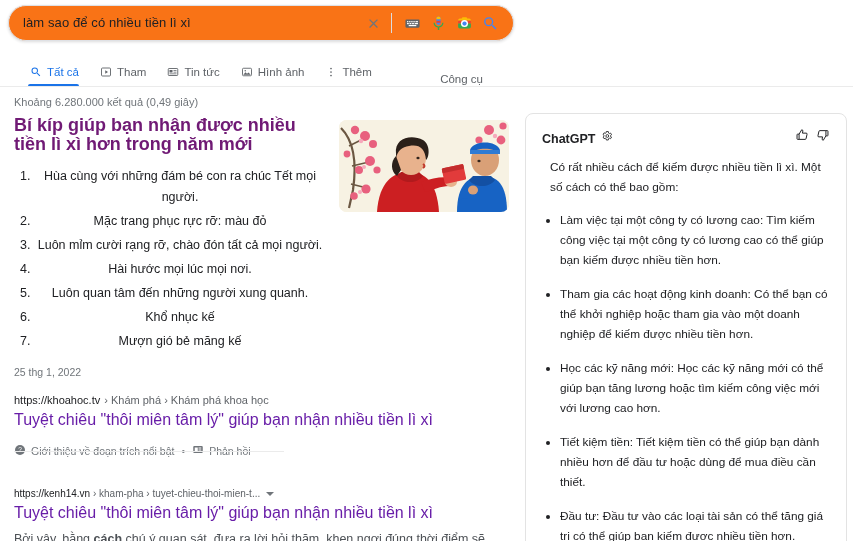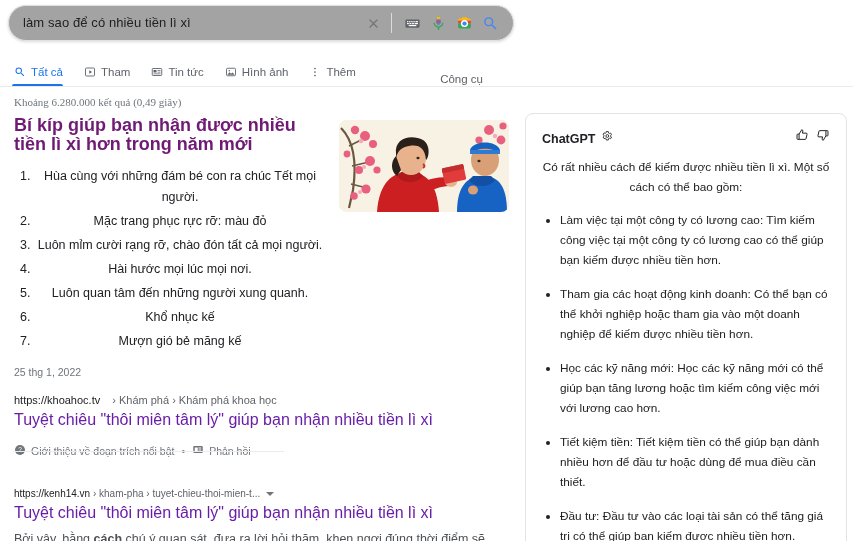--- a/index.html
+++ b/index.html
@@ -13,59 +13,59 @@
   .page { position: relative; width: 853px; height: 541px; background:#fff; }
 
   
   .searchbar-wrap {
     position: absolute; left: 8px; top: 5px; width: 506px; height: 36px;
   }
   .searchbar {
     display: flex; align-items: center;
     width: 100%; height: 36px;
     border: 1px solid #dfe1e5; border-radius: 24px;
-    background: #a3a3a3;
+    background: #f97316;
     box-shadow: 0 1px 3px rgba(32,33,36,.16);
     padding: 0 10px 0 14px;
   }
   .search-text {
     flex: 1 1 auto; font-size: 13px; color: #202124;
     white-space: nowrap; overflow: hidden; text-overflow: ellipsis;
     line-height: 34px; letter-spacing: .1px;
   }
   .sb-icon { display:flex; align-items:center; justify-content:center;
              width: 26px; height: 26px; flex: 0 0 auto; cursor: pointer; }
   .sb-sep { width:1px; height:20px; background:#dadce0; margin: 0 7px 0 5px; flex:0 0 auto; }
 
   
   .navbar {
     position: absolute; left: 0; top: 56px; width: 853px; height: 31px;
   }
-  .navbar-inner { position:relative; display:flex; align-items:flex-end; height:31px; padding-left: 14px; }
+  .navbar-inner { position:relative; display:flex; align-items:flex-end; height:31px; padding-left: 30px; }
   .tab {
     display:flex; align-items:center; gap:5px;
     font-size: 11.5px; color: #5f6368; height: 31px;
     padding: 0 9px 0 0; margin-right: 12px; cursor: pointer;
     position: relative;
   }
   .tab.active { color: #1a73e8; font-weight: 400; }
   .tab.active .tab-underline {
     position:absolute; left:-2px; right:9px; bottom:0; height:3px; background:#1a73e8; border-radius:2px 2px 0 0;
   }
   .tab-icon { display:flex; align-items:center; }
   .tools-btn {
     position:absolute; right: 0; top:7px; height:31px; display:flex; align-items:center;
     font-size: 11.5px; color:#5f6368; cursor:pointer;
   }
   .nav-divider { position:absolute; left:0; top:86px; width:853px; height:1px; background:#ebebeb; }
 
   
   .result-stats {
     position:absolute; left:14px; top:96px;
-    font-size: 11px; color:#70757a;font-family:Liberation Serif, serif;
+    font-size: 11px; color:#70757a;
   }
 
   
   .left-col { position:absolute; left:14px; top:116px; width: 496px; }
 
   .snippet-title {
     font-size: 18px; font-weight: bold; color:#701a75;
     line-height: 19px; width: 310px;
   }
   .snippet-list {
@@ -79,21 +79,21 @@
     width: 170px; height: 92px; border-radius: 8px; overflow:hidden;
     background: #f6f1e0;
   }
   .thumb svg { display:block; }
 
   .snip-date {
     margin-top: 14px; font-size: 10.5px; color:#70757a;
   }
   .res-url {
     margin-top: 16px; font-size: 11px; color:#202124;
-    display:flex; align-items:center; gap:12px;
+    display:flex; align-items:center; gap:4px;
   }
   .res-url .host { color:#202124; }
   .res-url .crumbs { color:#5f6368; }
   .res-title {
     margin-top: 3px; font-size: 16px; color:#681da8; line-height: 22px; cursor:pointer;
   }
   .snip-footer {
     margin-top: 11px; display:flex; align-items:center; 
     gap: 7px; font-size: 10.5px; color:#70757a; position:relative; height: 18px;
   }
@@ -114,21 +114,21 @@
   .gpt-panel {
     position:absolute; left:525px; top:113px; width: 322px; height: 440px;
     border: 1px solid #e3e3e3; border-radius: 8px; background:#fff;
     padding: 14px 16px 0 16px; overflow: hidden;
   }
   .gpt-head { display:flex; align-items:center; justify-content:space-between; }
   .gpt-title-wrap { display:flex; align-items:flex-end; gap:6px; }
   .gpt-title { font-size: 12.5px; font-weight:bold; color:#202124; }
   .gpt-actions { display:flex; align-items:center; gap:7px; }
   .gpt-body { margin-top: 11px; font-size: 11.8px; color:#202124; line-height: 20px; }
-  .gpt-body p { margin: 0; text-align: center; }
+  .gpt-body p { margin: 8px; }
   .gpt-ul { margin: 13px 0 0 0; padding-left: 18px; }
   .gpt-ul li { margin-bottom: 14px; line-height: 20px; }
 </style>
 </head>
 <body>
 
 <div class="page">
 
   <div class="searchbar-wrap">
     <div class="searchbar">

